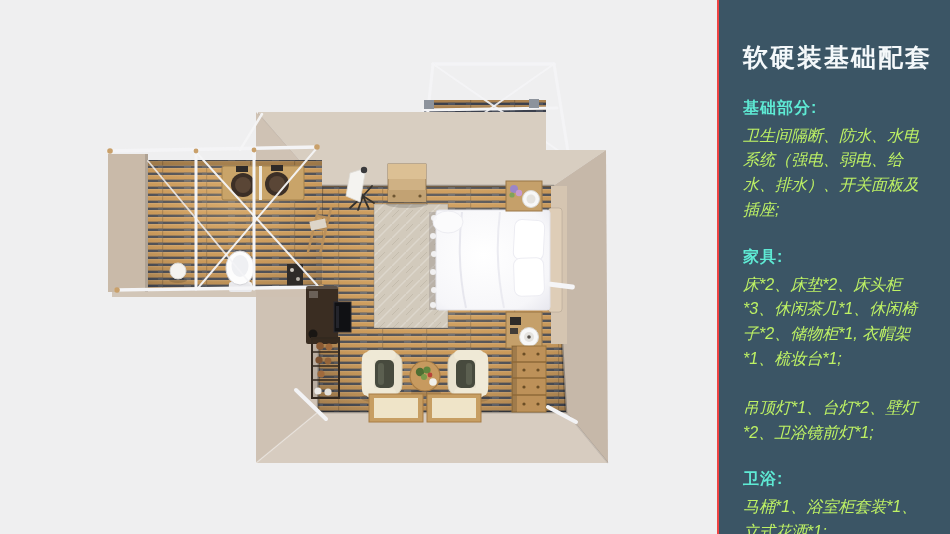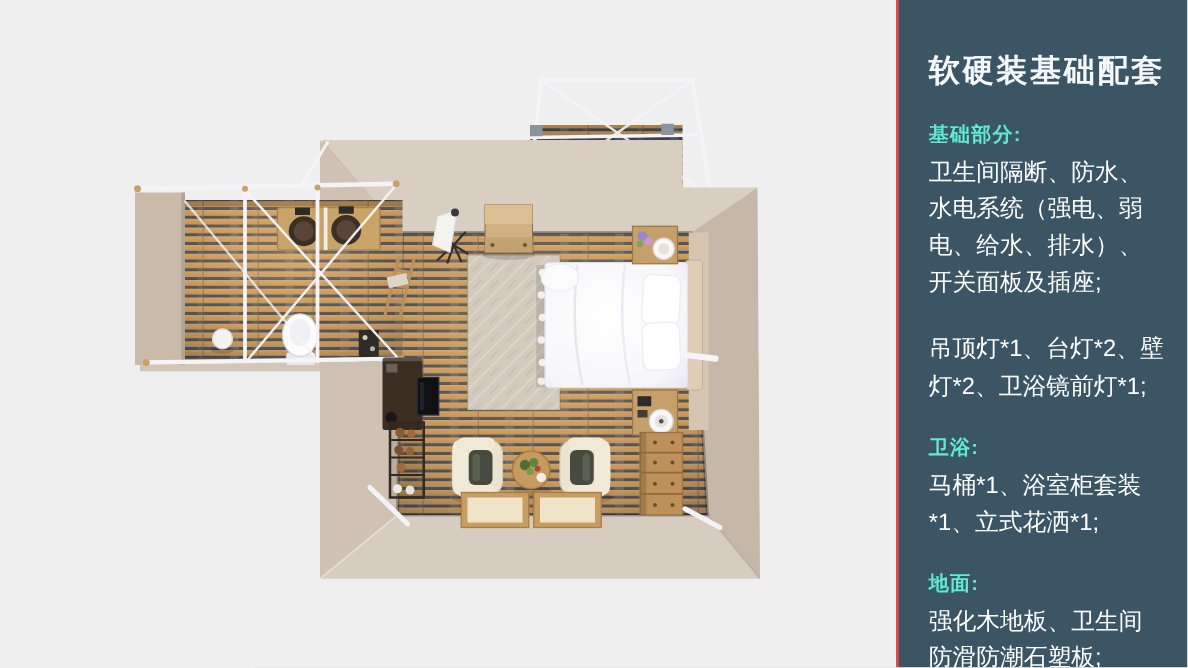--- a/index.html
+++ b/index.html
@@ -12,21 +12,21 @@
   .sidebar{
     position:absolute;left:717px;top:0;width:233px;height:534px;
     background:#3b5565;border-left:2px solid #ef4444;box-sizing:border-box;
     padding:44px 18px 0 24px;color:#e9f0f4;
   }
   .panel-title{
     margin:0 0 26px 0;font-size:25px;line-height:1.1;font-weight:700;
     letter-spacing:2px;color:#f4f8fa;white-space:nowrap;
   }
   .spec h2{margin:0 0 5px 0;font-size:16px;font-weight:700;color:#5eead4;letter-spacing:1px;}
-  .spec p{margin:0 0 24px 0;font-size:19px;line-height:1.55;color:#ffffff;}
+  .spec p{margin:0 0 24px 0;font-size:16px;line-height:1.55;color:#bef264;font-style:italic;}
 </style>
 </head>
 <body>
 
 <div class="canvas">
 
   <div class="plan">
     <svg width="717" height="534" viewBox="0 0 717 534" xmlns="http://www.w3.org/2000/svg">
       <defs>
         <pattern id="wood" width="44" height="7" patternUnits="userSpaceOnUse">
@@ -297,20 +297,24 @@
   </div>
 
   <div class="sidebar">
     <h1 class="panel-title">软硬装基础配套</h1>
 
     <section class="spec">
       <h2>基础部分:</h2>
       <p>卫生间隔断、防水、水电系统（强电、弱电、给水、排水）、开关面板及插座;</p>
     </section>
 
+    <section class="spec">
+      <h2>家具:</h2>
+      <p>床*2、床垫*2、床头柜*3、休闲茶几*1、休闲椅子*2、储物柜*1, 衣帽架*1、梳妆台*1;</p>
+    </section>
 
     <section class="spec">
       <p>吊顶灯*1、台灯*2、壁灯*2、卫浴镜前灯*1;</p>
     </section>
 
     <section class="spec">
       <h2>卫浴:</h2>
       <p>马桶*1、浴室柜套装*1、立式花洒*1;</p>
     </section>
 

